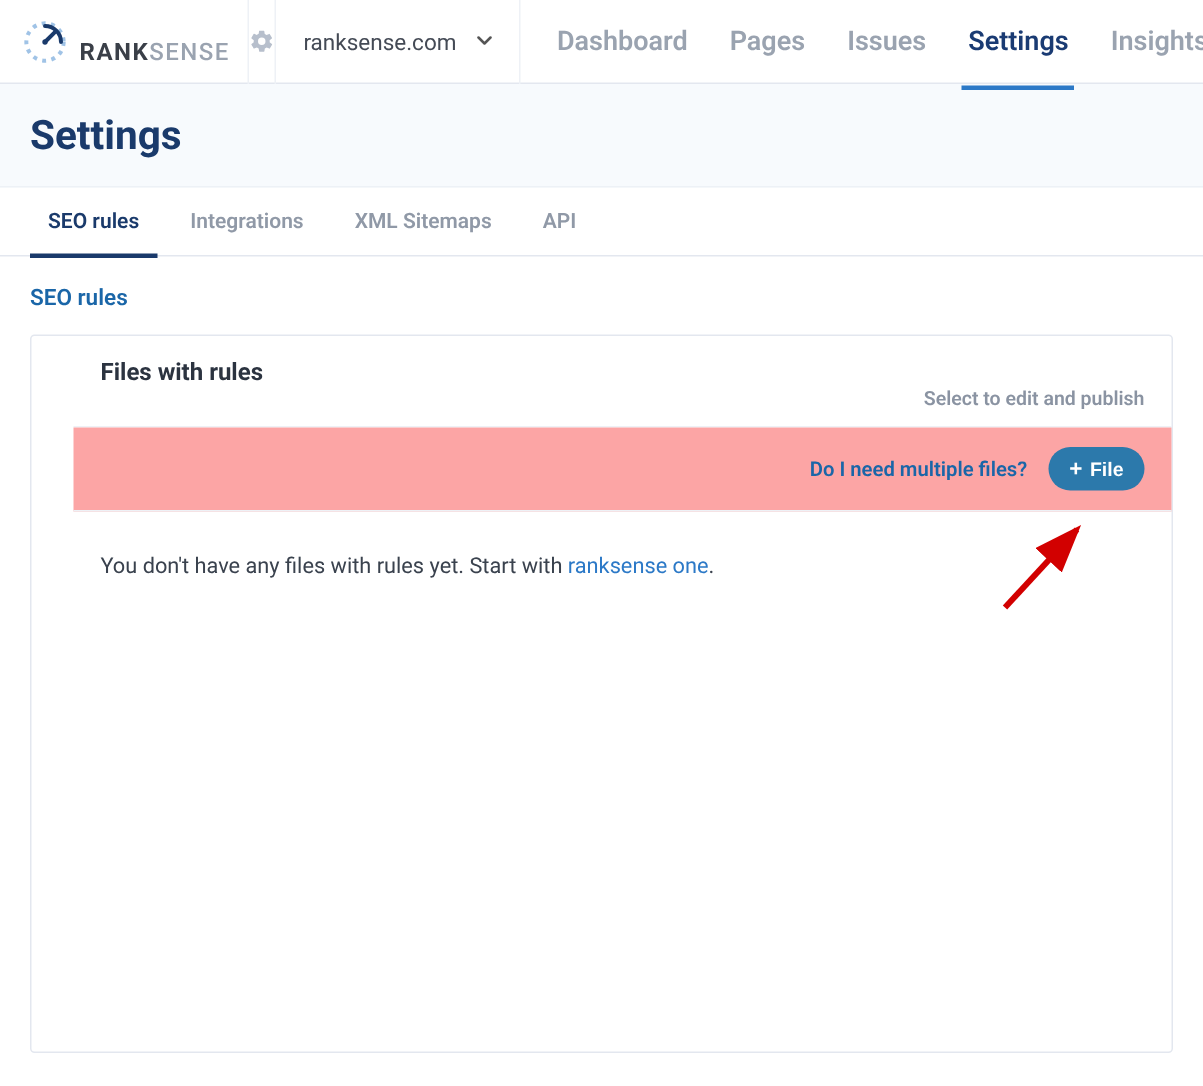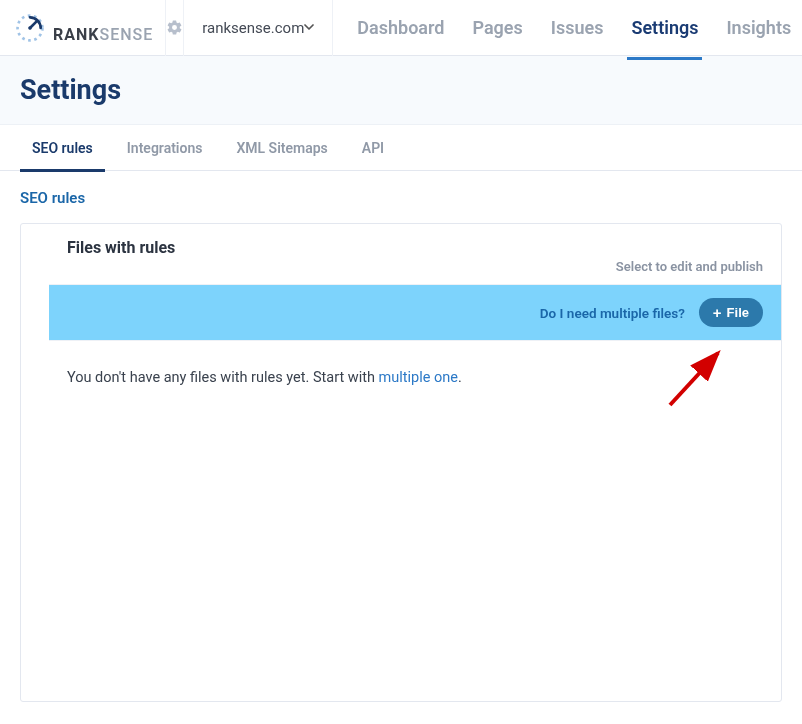--- a/index.html
+++ b/index.html
@@ -48,21 +48,21 @@
       border-left: 1px solid #eef1f6;
     }
     .domain-select {
       display: flex;
       align-items: center;
       padding: 15px 18px;
       height: 56px;
       font-size: 15px;
       color: #444a55;
       cursor: pointer;
-      gap: 0;
+      gap: 14px;
       border-left: 1px solid #eef1f6;
       border-right: 1px solid #eef1f6;
     }
     .domain-select .chev {
       color: #888e99;
       font-size: 12px;
     }
     .nav {
       display: flex;
       align-items: center;
@@ -162,21 +162,21 @@
       color: #8a93a2;
       margin-top: 2px;
       font-weight: 600;
       text-align: right;
     }
     .card-toolbar {
       display: flex;
       align-items: center;
       justify-content: flex-end;
       gap: 14px;
-      background: #7dd3fc;
+      background: #fca5a5;
       padding: 13px 18px;
       border-bottom: 1px solid #eef1f6;
     }
     .help-link {
       font-size: 13.5px;
       font-weight: 600;
       color: #1a66a8;
       cursor: pointer;
     }
     .btn-file {
@@ -278,21 +278,21 @@
   </div>
   <div class="card-toolbar">
     <span class="help-link">Do I need multiple files?</span>
     <button class="btn-file">
       <span class="plus">+</span>
       <span>File</span>
     </button>
   </div>
   <div class="card-body">
     <div class="empty-text">
-      <span>You don't have any files with rules yet. Start with </span><a>multiple one</a><span>.</span>
+      <span>You don't have any files with rules yet. Start with </span><a>ranksense one</a><span>.</span>
     </div>
   </div>
 </div>
 
 <svg class="arrow-annotation" style="left:660px; top:335px;" width="80" height="80">
   <defs>
     <marker id="ah" markerWidth="10" markerHeight="10" refX="7" refY="3" orient="auto">
       <path d="M0,0 L8,3 L0,6 Z" fill="#d20000"></path>
     </marker>
   </defs>

